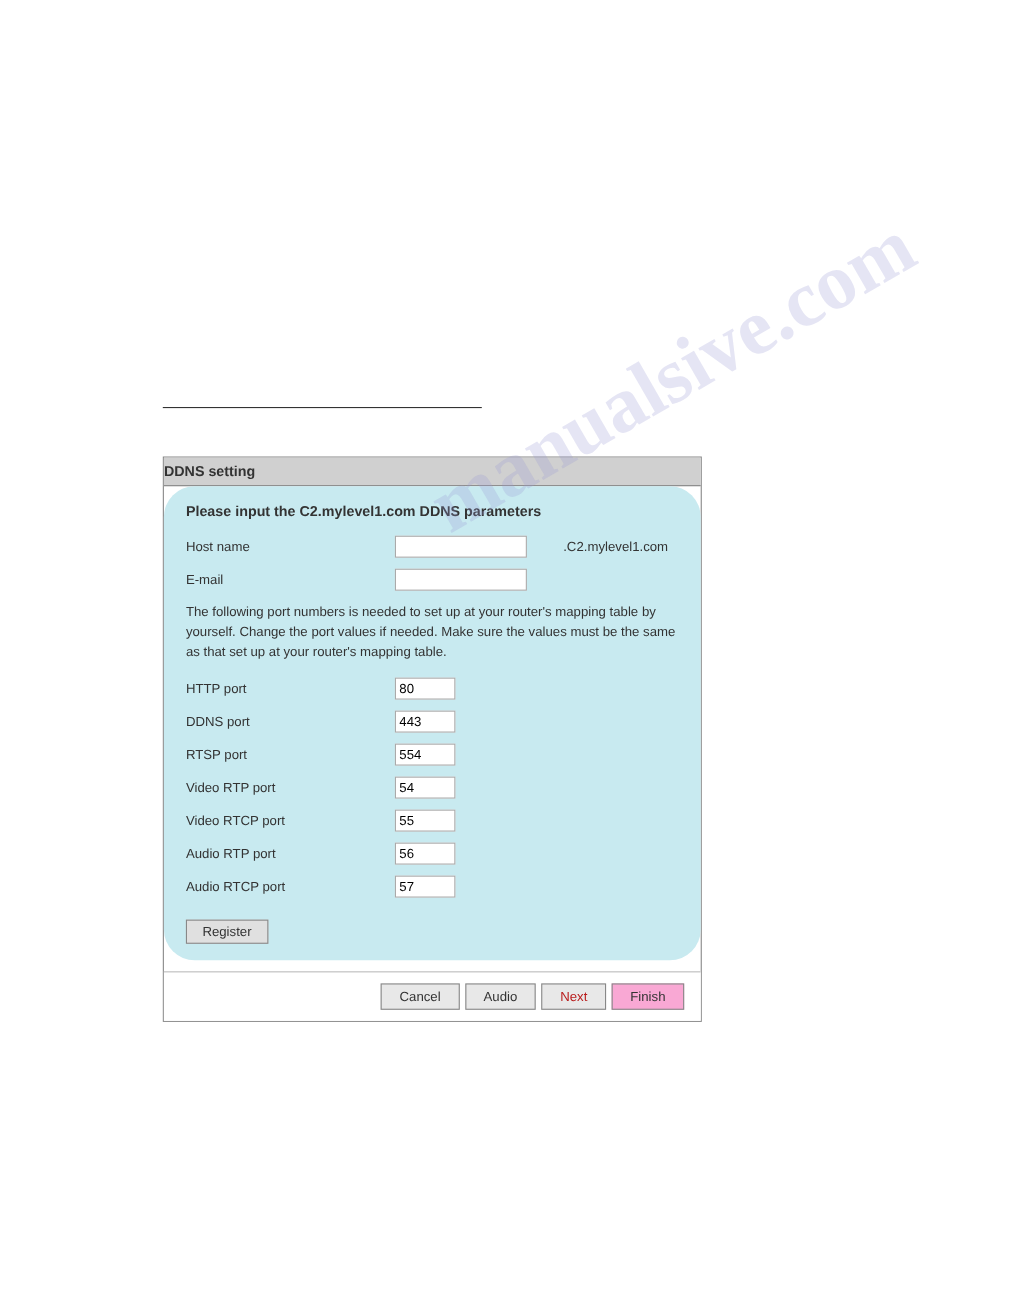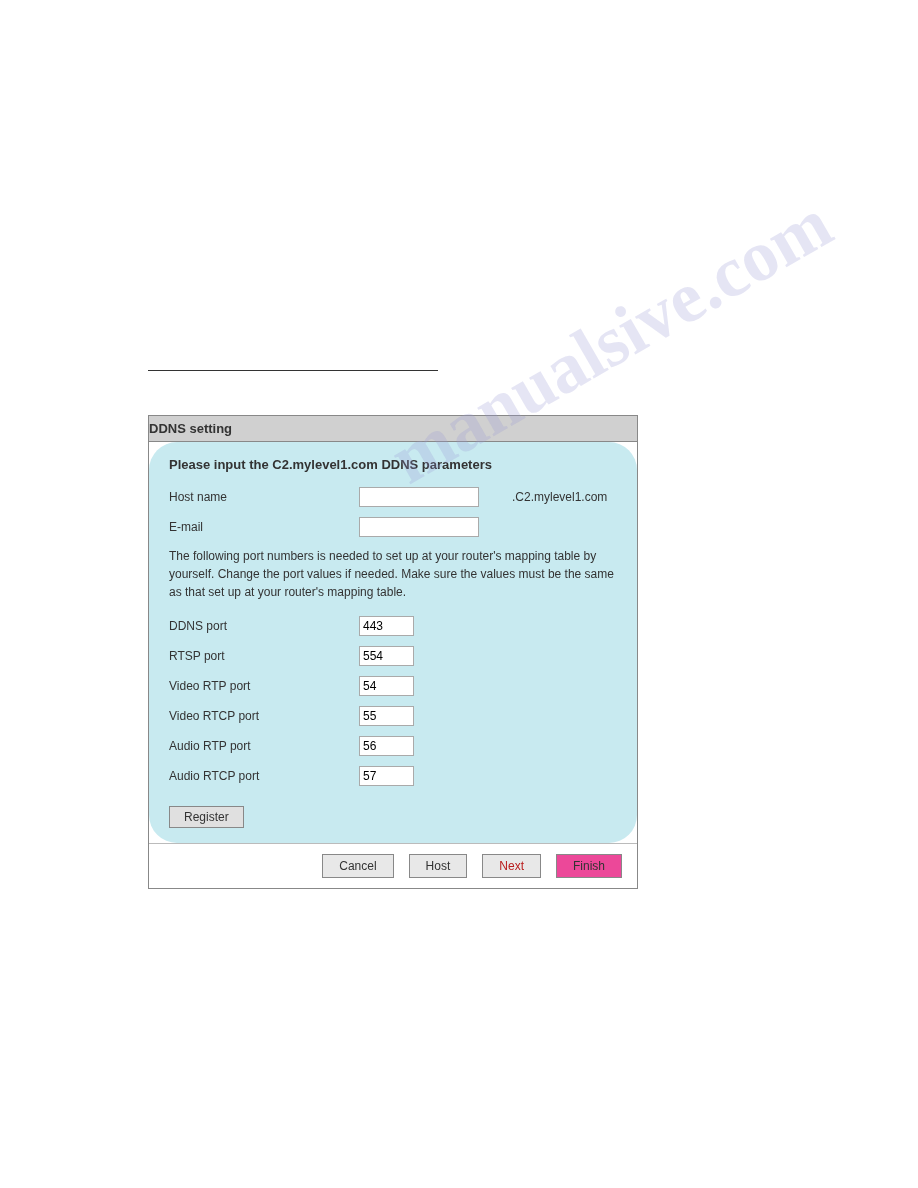--- a/index.html
+++ b/index.html
@@ -127,40 +127,41 @@
       font-size: 12px;
       cursor: pointer;
       color: #333;
     }
 
     .dialog-footer {
       background-color: #ffffff;
       padding: 10px 15px;
       display: flex;
       justify-content: flex-end;
-      gap: 15px;
+      gap: 5px;
       border-top: 1px solid #bbb;
+      margin-top: 10px;
     }
 
     .footer-button {
       padding: 4px 16px;
       font-size: 12px;
       border: 1px solid #888;
       background-color: #e8e8e8;
       cursor: pointer;
       color: #333;
     }
 
     .footer-button.disabled {
       color: #b91c1c;
       cursor: default;
     }
 
     .footer-button.finish {
-      background-color: #ec4899;
+      background-color: #f9a8d4;
       text-align: right;
     }
   </style>
 </head>
 <body>
 
 <div class="watermark">manualsive.com</div>
 
 <div class="horizontal-line"></div>
 
@@ -185,20 +186,24 @@
       <div class="form-label">E-mail</div>
       <input class="form-input email-input" type="text" value="" style="">
     </div>
 
     
     <div class="description-text">The following port numbers is needed to set up at your router's mapping table by yourself. Change the port values if needed. Make sure the values must be the same as that set up at your router's mapping table.</div>
 
     
     <div id="port-rows-container">
         <div class="form-row">
+          <div class="form-label">HTTP port</div>
+          <input class="form-input port-input" type="text" value="80" style="">
+        </div>
+        <div class="form-row">
           <div class="form-label">DDNS port</div>
           <input class="form-input port-input" type="text" value="443" style="">
         </div>
         <div class="form-row">
           <div class="form-label">RTSP port</div>
           <input class="form-input port-input" type="text" value="554" style="">
         </div>
         <div class="form-row">
           <div class="form-label">Video RTP port</div>
           <input class="form-input port-input" type="text" value="54" style="">
@@ -217,18 +222,18 @@
         </div>
       </div>
 
     
     <button class="register-button">Register</button>
 
   </div>
 
   <div class="dialog-footer">
     <button class="footer-button">Cancel</button>
-    <button class="footer-button">Host</button>
+    <button class="footer-button">Audio</button>
     <button class="footer-button disabled">Next</button>
     <button class="footer-button finish">Finish</button>
   </div>
 
 </div>
 
 </body></html>

